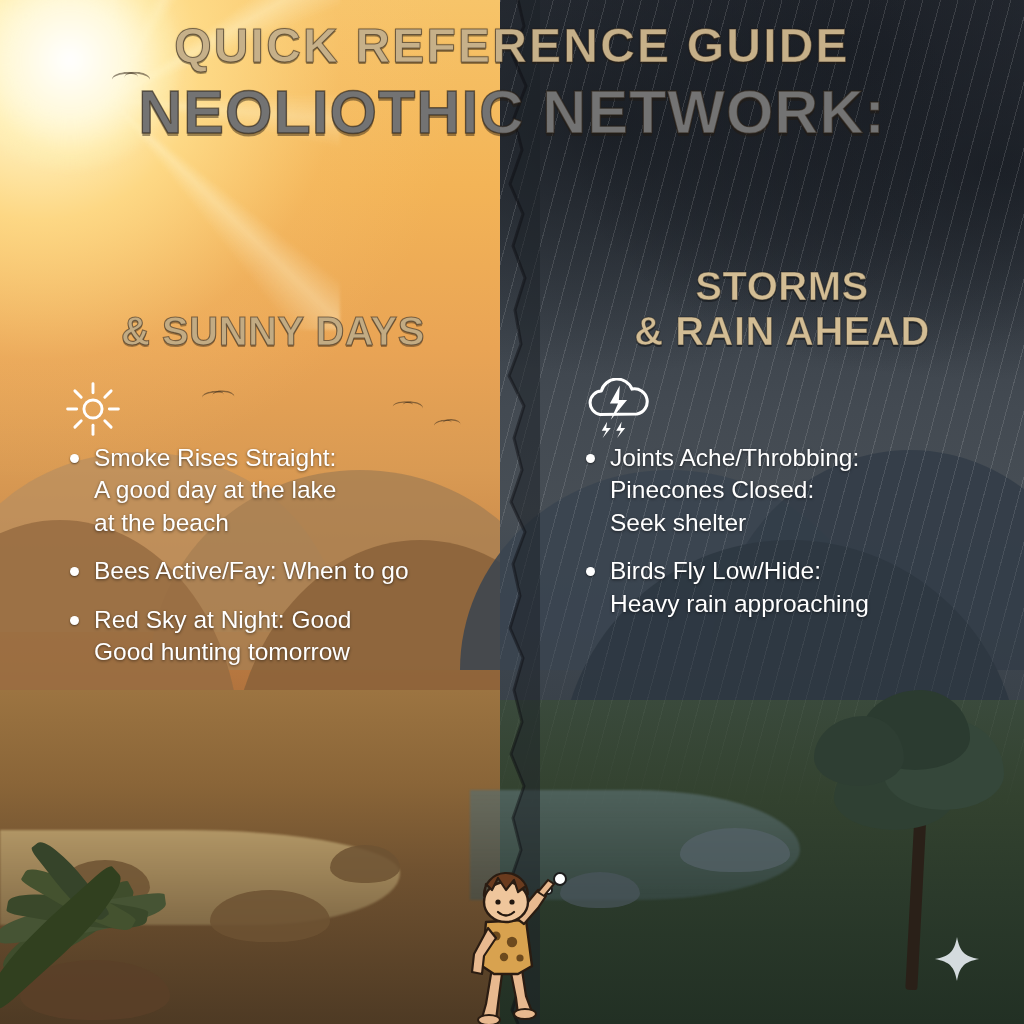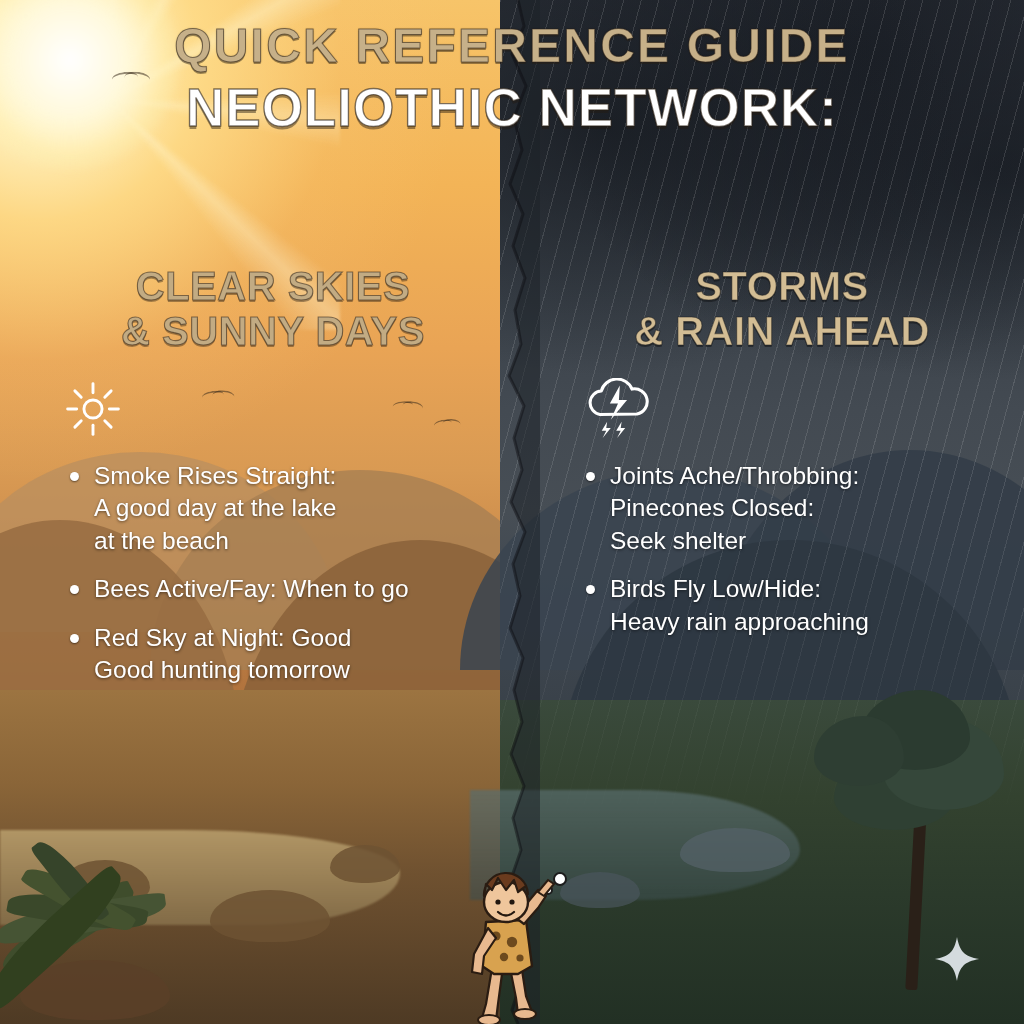--- a/index.html
+++ b/index.html
@@ -149,22 +149,22 @@
     z-index: 6;
   }
   .kicker {
     font-size: 48px; font-weight: 800; letter-spacing: 2.2px;
     color: #c6b089;
     -webkit-text-stroke: 1px rgba(45,35,25,.55);
     text-shadow: 0 2px 0 rgba(40,30,20,.45), 0 0 2px rgba(0,0,0,.35);
     text-transform: uppercase;
   }
   .title-1 {
-    font-size: 53px; font-weight: 800; letter-spacing: 1px; line-height: 1.02;
-    color: #ffffff; margin-top: 8px;
+    font-size: 61px; font-weight: 800; letter-spacing: 1px; line-height: 1.02;
+    color: #737373; margin-top: 8px;
     -webkit-text-stroke: 1.4px rgba(40,30,20,.6);
     text-shadow: 0 3px 0 rgba(35,26,18,.45);
     text-transform: uppercase;
   }
   .title-2 {
     font-size: 61px; font-weight: 800; letter-spacing: 1px; line-height: 1.05;
     color: #cdb78f; margin-top: 2px;
     -webkit-text-stroke: 1.4px rgba(40,30,20,.6);
     text-shadow: 0 3px 0 rgba(35,26,18,.45);
     text-transform: uppercase;
@@ -189,21 +189,21 @@
     color:#d3bd94; -webkit-text-stroke: 1.1px rgba(25,25,25,.5);
     text-shadow: 0 2px 0 rgba(15,18,20,.5);
   }
   .col-icon {
     margin-top: 22px; height: 66px; display:flex; align-items:center;
   }
   .col-left .col-icon { justify-content:flex-start; padding-left: 26px; }
   .col-right .col-icon { justify-content:flex-start; padding-left: 26px; }
 
   ul.tips {
-    list-style: none; margin-top: 18px; padding-left: 30px;
+    list-style: none; padding-left: 30px;
   }
   ul.tips li {
     position:relative; color:#fff; font-size: 24.5px; line-height: 1.33;
     margin-bottom: 16px; padding-left: 26px;
     text-shadow: 0 1px 3px rgba(0,0,0,.55);
     font-weight: 400;
   }
   ul.tips li:before {
     content:""; position:absolute; left: 2px; top: 12px;
     width: 9px; height: 9px; border-radius:50%; background:#fff;
@@ -289,21 +289,21 @@
     <path d="M22 0 L28 26 L16 54 L30 86 L18 118 L26 150 L14 184 L27 214 L17 246 L29 278 L19 310 L25 344 L13 376 L28 406 L18 438 L26 470 L15 502 L29 532 L17 564 L24 596 L14 628 L27 658 L18 690 L26 722 L15 754 L28 786 L17 818 L25 850 L14 882 L27 914 L18 946 L26 978 L16 1010 L22 1024" fill="none" stroke="rgba(10,12,16,0.45)" stroke-width="3"></path>
   </svg>
 
   <div class="titles">
     <div class="kicker">Quick Reference Guide</div>
     <div class="title-1">Neoliothic Network:</div>
   </div>
 
   <div class="col col-left">
     <div class="col-head">
-      <span>Clear Skies</span><br>
+      <br>
       <span>&amp; Sunny Days</span>
     </div>
     <div class="col-icon">
       <svg width="58" height="58" viewBox="0 0 64 64">
         <circle cx="32" cy="32" r="10" fill="none" stroke="#ffffff" stroke-width="3.2"></circle>
         <g stroke="#ffffff" stroke-width="3.2" stroke-linecap="round">
           <line x1="32" y1="4" x2="32" y2="14"></line>
           <line x1="32" y1="50" x2="32" y2="60"></line>
           <line x1="4" y1="32" x2="14" y2="32"></line>
           <line x1="50" y1="32" x2="60" y2="32"></line>

